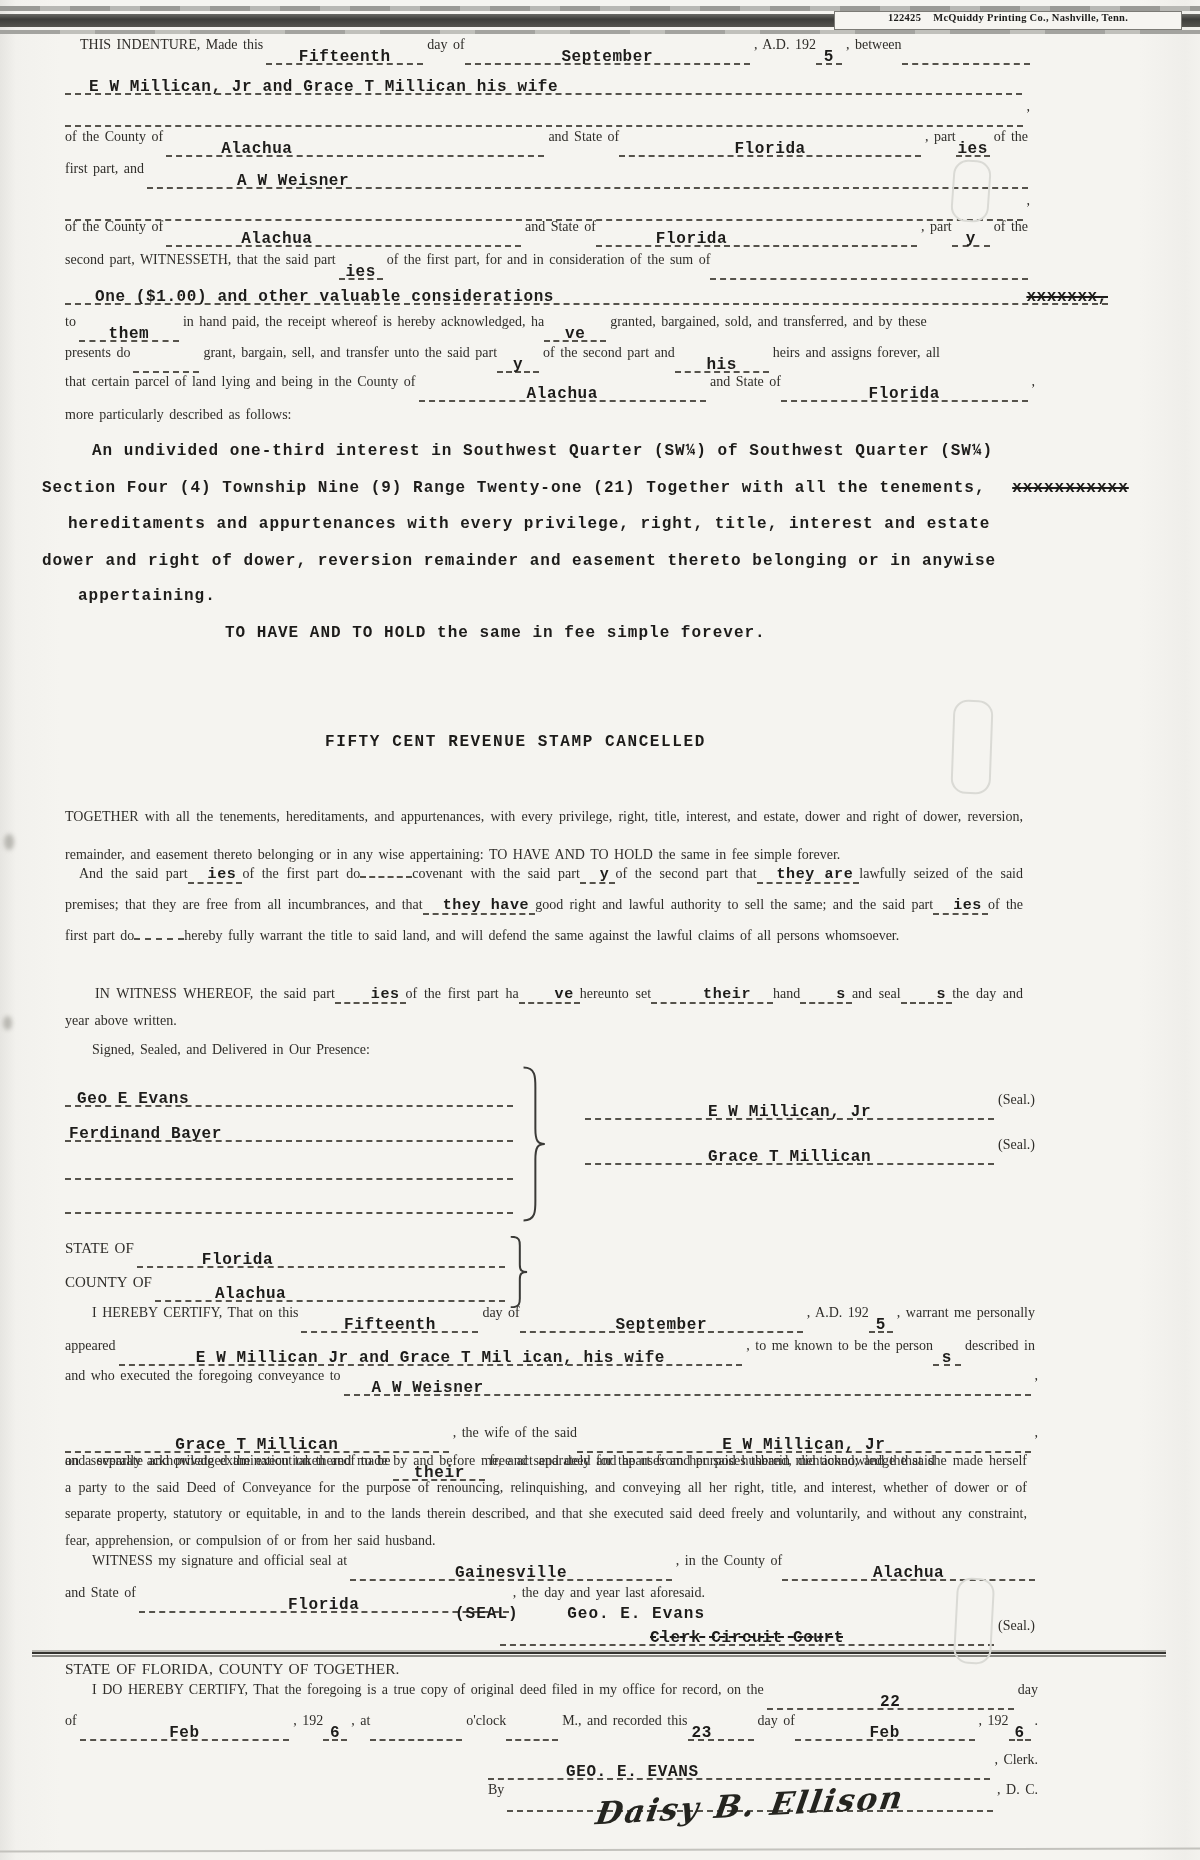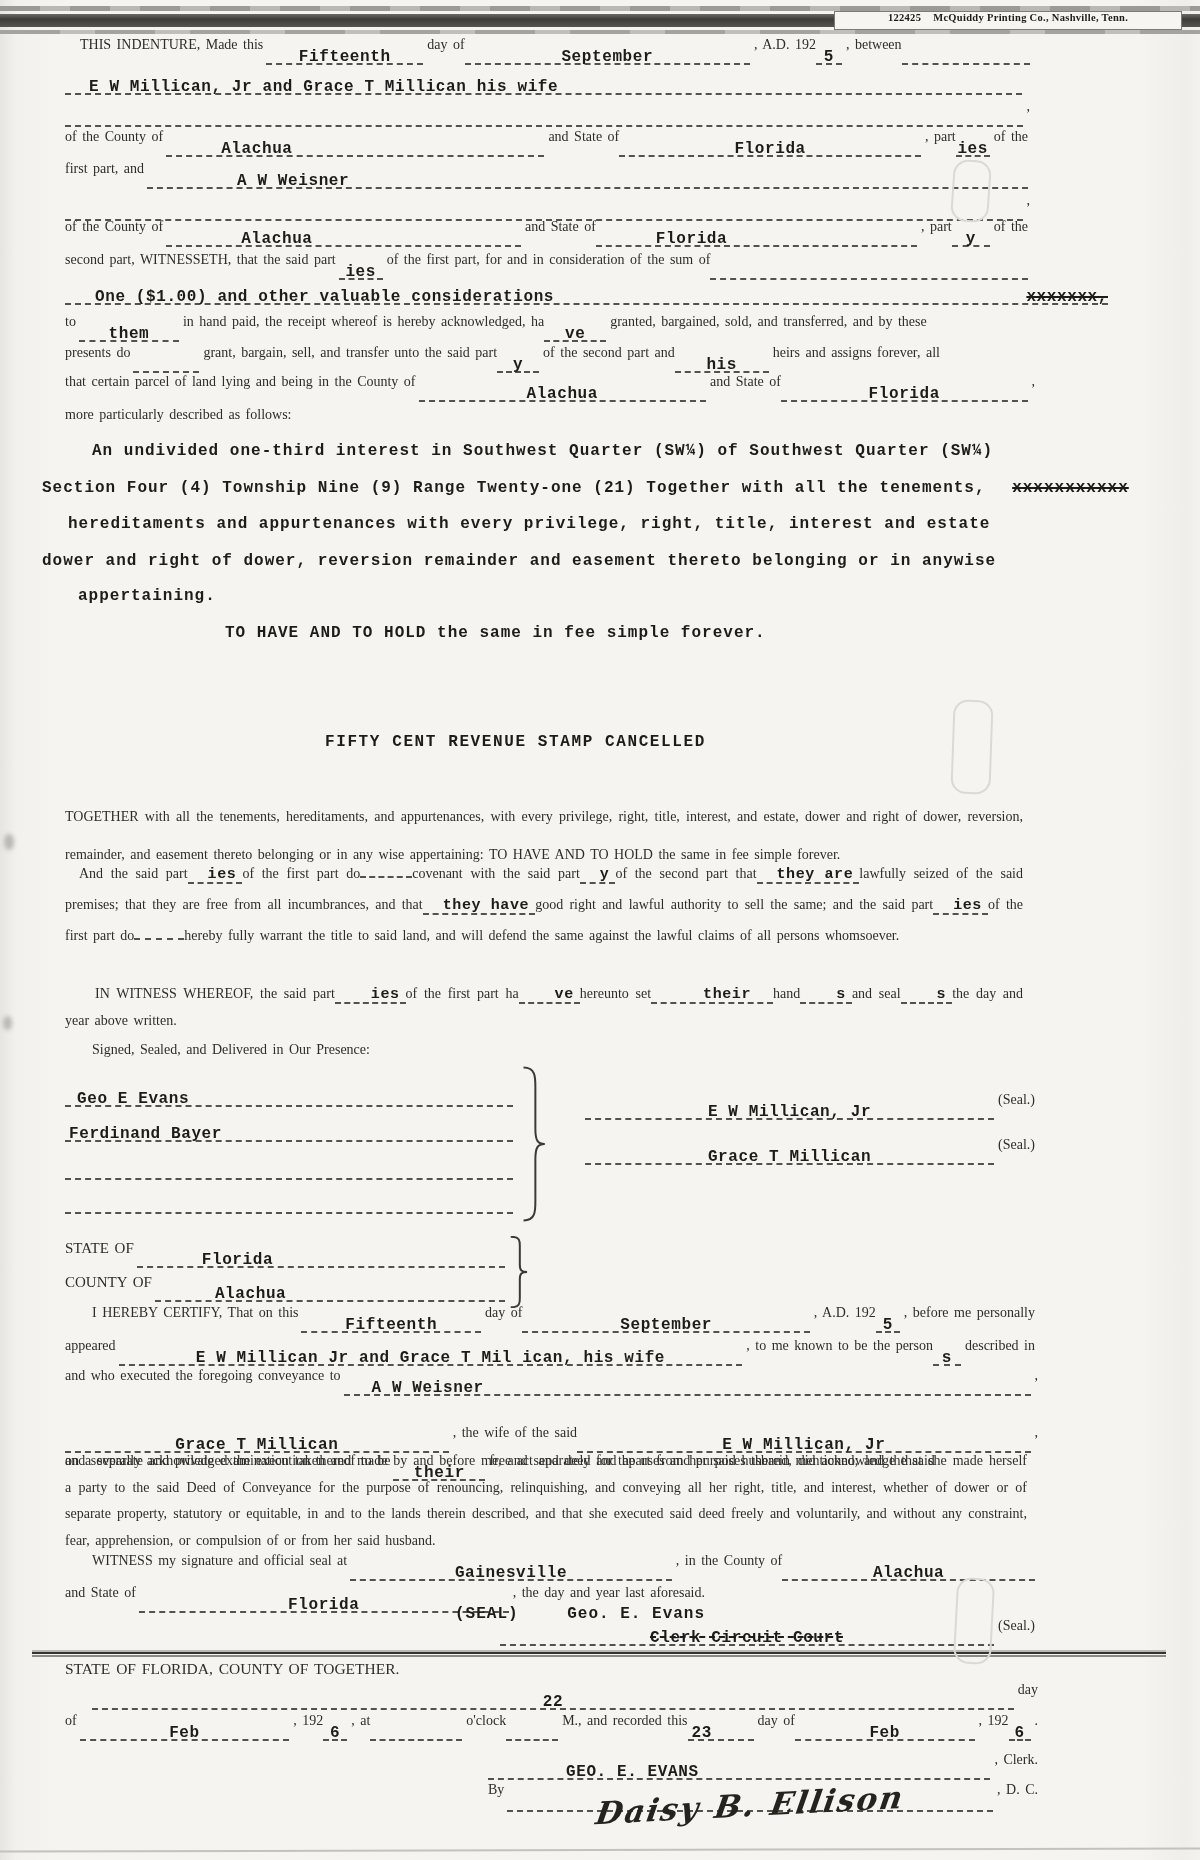--- a/index.html
+++ b/index.html
@@ -258,21 +258,21 @@
         <span class="typed">Fifteenth</span>
       </span>
     <span class="lbl after">day of</span>
     <span class="fill" style="flex:1.6">
         <span class="typed">September</span>
       </span>
     <span class="lbl after">, A.D. 192</span>
     <span class="fill" style="width:24px">
         <span class="typed">5</span>
       </span>
-    <span class="lbl after">, before me personally</span>
+    <span class="lbl after">, warrant me personally</span>
   </div>
 
   <div class="row" style="top:1338px;left:65px;right:165px;">
     <span class="lbl">appeared</span>
     <span class="fill grow">
         <span class="typed">E W Millican Jr and Grace T Mil ican, his wife</span>
       </span>
     <span class="lbl after">, to me known to be the person</span>
     <span class="fill" style="width:28px">
         <span class="typed">s</span>
@@ -340,20 +340,21 @@
     <span class="lbl after">(Seal.)</span>
   </div>
 
   <div class="rule"></div>
 
   <div class="row" style="top:1660px;left:65px;">
     <span class="lbl" style="font-size:15.5px;">STATE OF FLORIDA, COUNTY OF TOGETHER.</span>
   </div>
 
   <div class="row" style="top:1682px;left:92px;right:162px;">
+    <span class="lbl">I DO HEREBY CERTIFY, That the foregoing is a true copy of original deed filed in my office for record, on the</span>
     <span class="fill grow">
         <span class="typed">22</span>
       </span>
     <span class="lbl after">day</span>
   </div>
 
   <div class="row" style="top:1713px;left:65px;right:162px;">
     <span class="lbl">of</span>
     <span class="fill" style="flex:1.4">
         <span class="typed">Feb</span>

